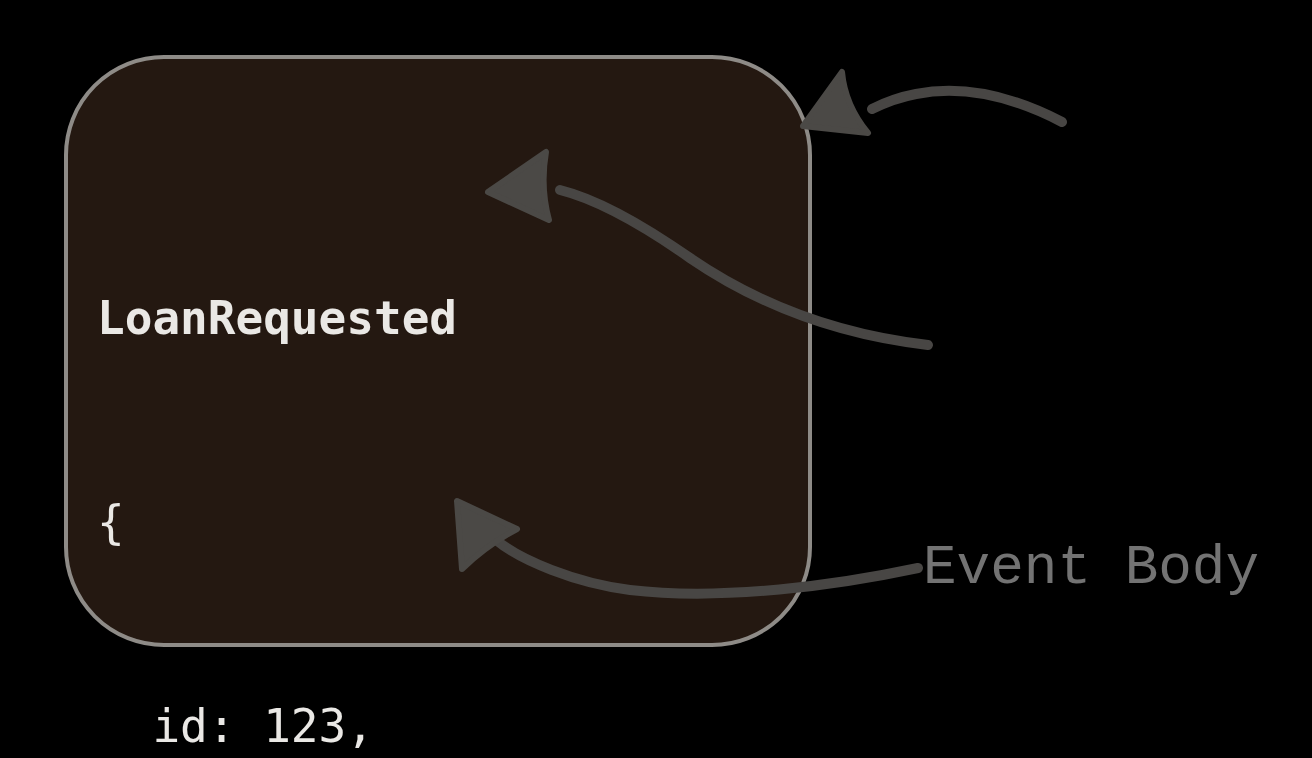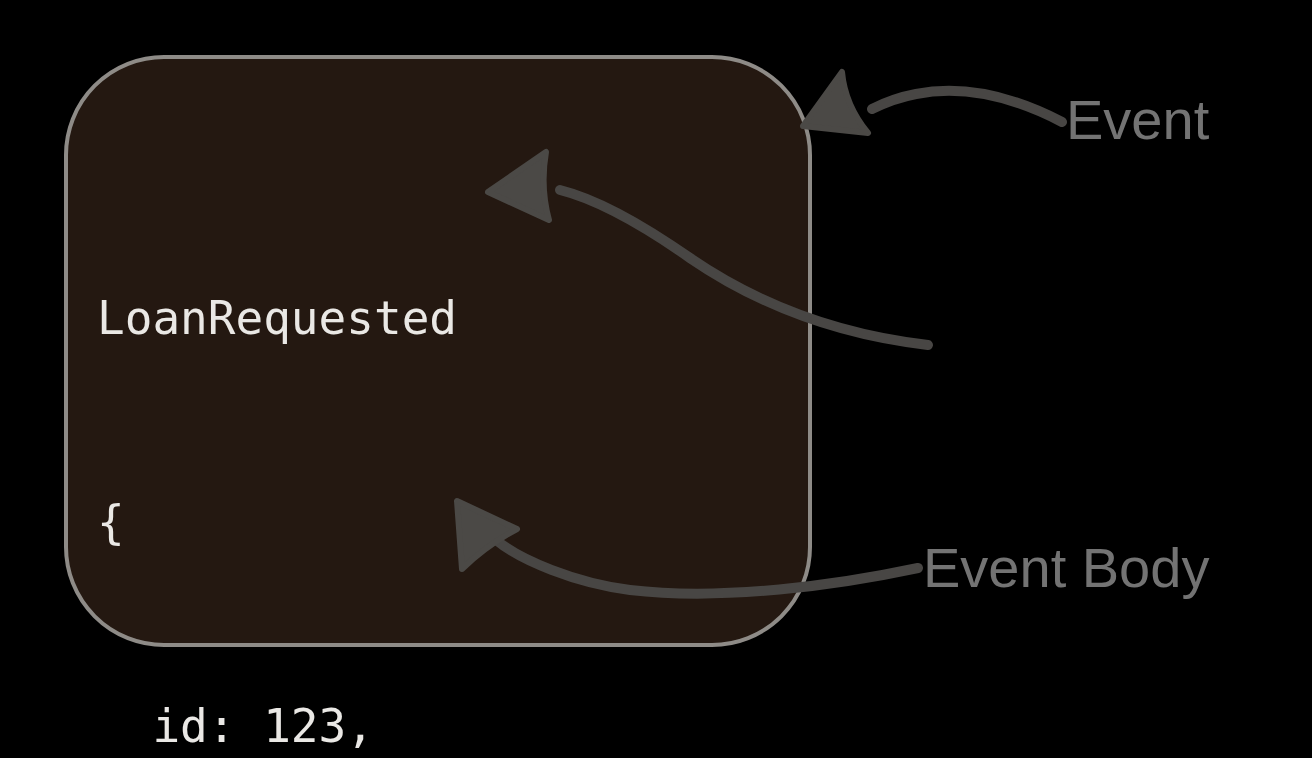--- a/index.html
+++ b/index.html
@@ -29,33 +29,33 @@
     position: absolute;
     left: 97px;
     top: 148px;
     font-family: "DejaVu Sans Mono", monospace;
     font-size: 46px;
     line-height: 68px;
     color: #eae8e5;
     white-space: pre;
   }
   .code .type-line {
-    font-weight: normal;
+    font-weight: bold;
   }
   .anno-label {
     position: absolute;
     font-family: "Liberation Sans", sans-serif;
     font-size: 56px;
     line-height: 60px;
     color: #737373;
     white-space: nowrap;
   }
   #label-event      { left: 1066px; top: 90px;  }
   #label-event-type { left: 930px;  top: 316px; }
-  #label-event-body { left: 923px;  top: 538px; }
+  #label-event-body { left: 923px;  top: 538px; font-family: Liberation Mono, monospace; }
   .arrows {
     position: absolute;
     left: 0;
     top: 0;
     pointer-events: none;
   }
   .arrow-stroke {
     fill: none;
     stroke: #484644;
     stroke-width: 10;
@@ -92,16 +92,15 @@
     <g>
       <path class="arrow-stroke" d="M 928 345 C 850 336, 766 310, 690 258 C 650 230, 600 200, 560 190"></path>
       <path class="arrow-head" d="M 488 192 L 546 152 Q 540 187 549 220 Z"></path>
     </g>
     <g>
       <path class="arrow-stroke" d="M 918 568 C 838 585, 724 601, 630 590 C 575 583, 520 560, 496 540"></path>
       <path class="arrow-head" d="M 457 501 L 462 569 Q 487 545 517 529 Z"></path>
     </g>
   </svg>
 
-  <div class="anno-label" id="label-event">Event</div>
   <div class="anno-label" id="label-event-body">Event Body</div>
 
 </div>
 
 </body></html>

